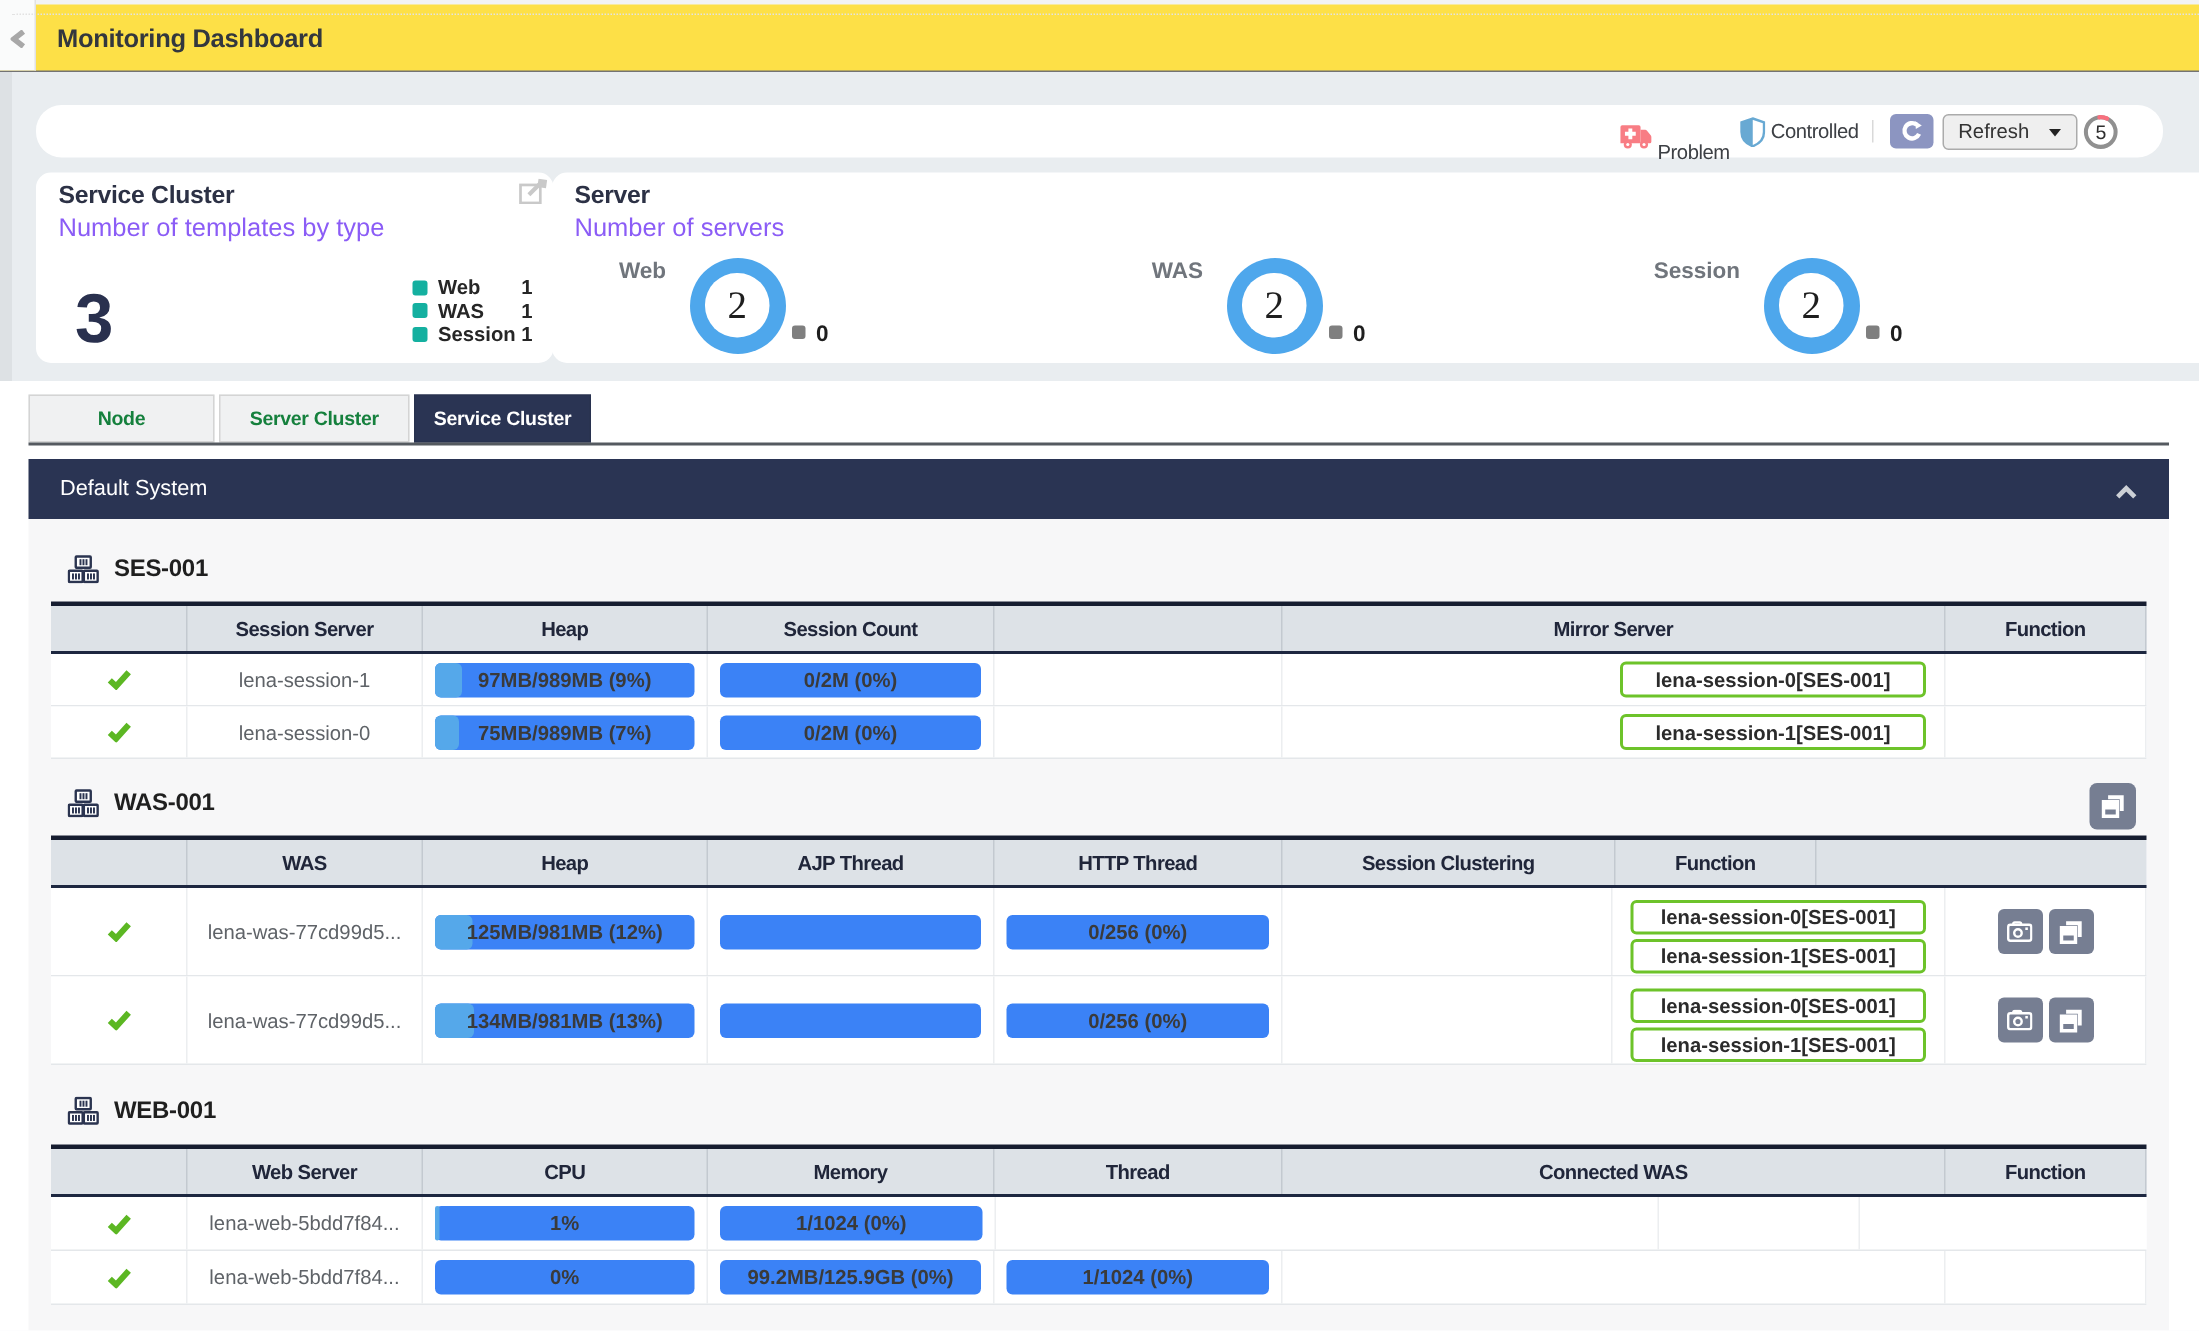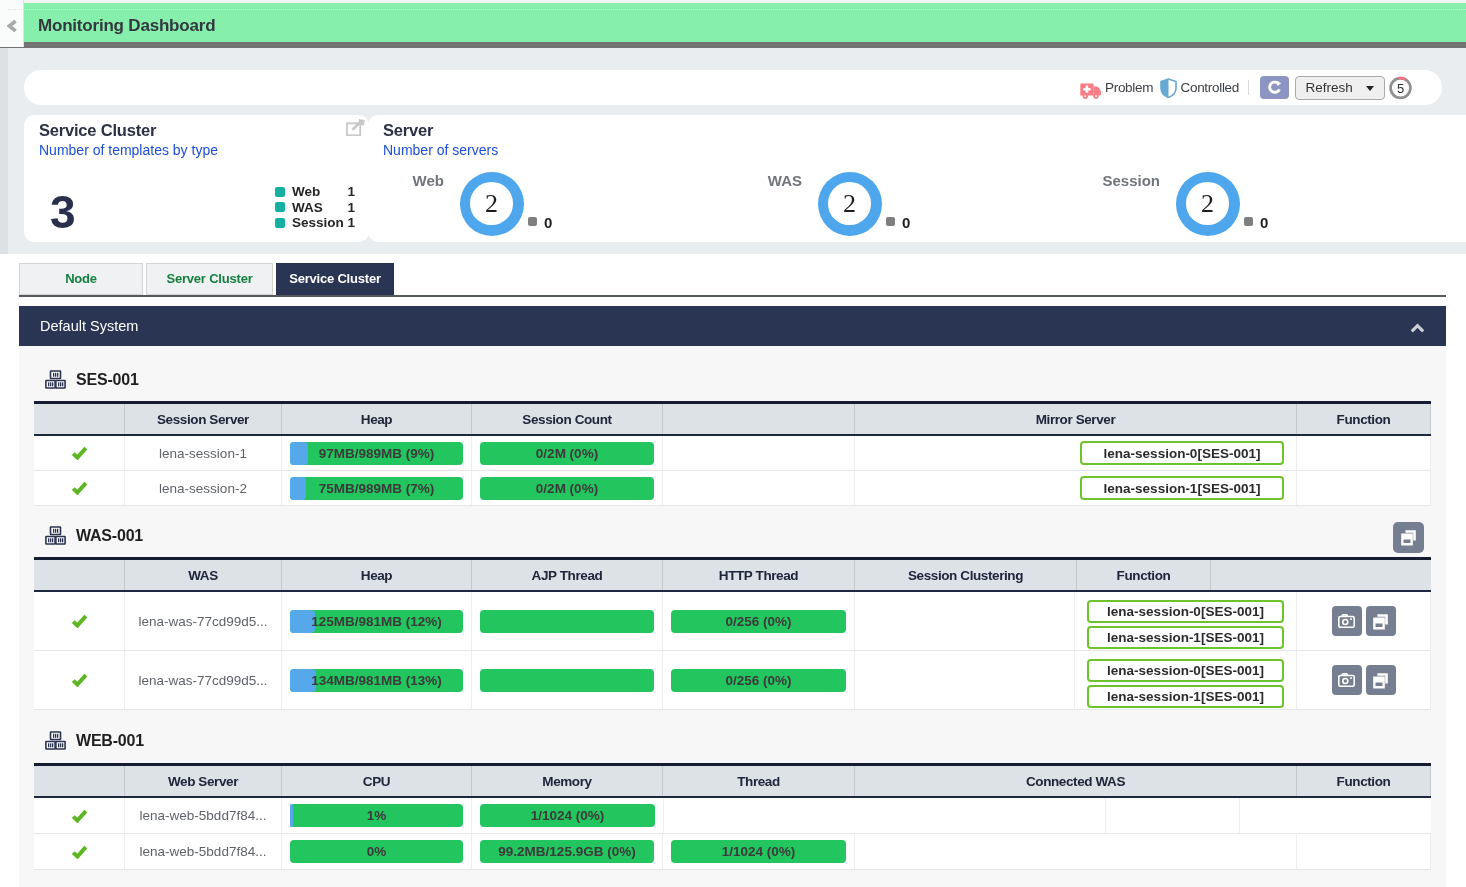--- a/index.html
+++ b/index.html
@@ -1,21 +1,21 @@
 <!DOCTYPE html>
 <html><head>
 <meta charset="utf-8">
 <style>
 * { margin:0; padding:0; box-sizing:border-box; }
 body { font-family:"Liberation Sans", sans-serif; background:#fff; }
 #page { position:relative; width:1466px; height:887px; overflow:hidden; background:#fff; }
 .abs { position:absolute; }
 
 
-#hdr { position:absolute; left:0; top:0; width:1466px; height:48px; background:#86efac; border-bottom:6px solid #737373; }
+#hdr { position:absolute; left:0; top:0; width:1466px; height:48px; background:#fde047; border-bottom:1px solid #737373; }
 #hdr .lstrip { position:absolute; left:0; top:0; width:24px; height:47px; background:#fafbfb; border-right:1px solid #e2e2e2; }
 #hdr .back { position:absolute; left:6px; top:16px; color:#b9bcc0; }
 #hdr .title { position:absolute; left:38px; top:16px; font-size:17px; font-weight:bold; color:#33373e; letter-spacing:-0.2px; }
 
 
 #band { position:absolute; left:0; top:48px; width:1466px; height:206px; background:#e9edf0; }
 #band .edge { position:absolute; left:0; top:0; width:8px; height:206px; background:#dde1e4; }
 
 
 #tbar { position:absolute; left:24px; top:22px; width:1418px; height:35px; background:#fff; border-radius:17px; }
@@ -24,21 +24,21 @@
 #tbar .sep { width:1px; height:15px; background:#d9d9d9; }
 #tbar .rbtn { width:29px; height:23px; background:#8c95c1; border-radius:4px; display:flex; align-items:center; justify-content:center; }
 #tbar .sel { width:90px; height:24px; background:#efefef; border:1px solid #ababab; border-radius:4px; position:relative; font-size:13.5px; color:#333; line-height:22px; padding-left:10px; }
 #tbar .sel .car { position:absolute; right:10px; top:9px; width:0; height:0; border-left:4.5px solid transparent; border-right:4.5px solid transparent; border-top:5.5px solid #222; }
 
 
 .card { position:absolute; background:#fff; border-radius:10px; }
 #card1 { left:24px; top:67px; width:345px; height:127px; }
 #card2 { left:368px; top:67px; width:1238px; height:127px; }
 .ctitle { position:absolute; left:15px; top:6px; font-size:16.5px; font-weight:bold; color:#2c3145; letter-spacing:-0.2px; }
-.csub { position:absolute; left:15px; top:27px; font-size:14px; color:#1d4ed8; }
+.csub { position:absolute; left:15px; top:27px; font-size:17px; color:#8b5cf6; }
 #big3 { position:absolute; left:26px; top:74px; font-size:46px; font-weight:bold; color:#29304e; line-height:46px; }
 .leg1 { position:absolute; right:14px; top:69px; }
 .leg1 .r { display:flex; align-items:center; height:15.6px; }
 .leg1 .sq { width:10px; height:10px; border-radius:2px; background:#14b0a0; margin-right:7px; }
 .leg1 .t { font-size:13.5px; font-weight:bold; color:#262626; width:53px; }
 .leg1 .v { font-size:13.5px; font-weight:bold; color:#262626; text-align:right; width:10px; }
 .ext { position:absolute; left:322px; top:3.5px; }
 
 .donut { position:absolute; width:64px; height:64px; border-radius:50%; background:#4ea7ec; }
 .donut .inner { position:absolute; left:10.75px; top:10.75px; width:42.5px; height:42.5px; border-radius:50%; background:#fff; display:flex; align-items:center; justify-content:center; font-family:"Liberation Serif", serif; font-size:26px; color:#1e1e1e; }
@@ -64,21 +64,21 @@
 .secicon { position:absolute; left:45px; }
 
 
 .tbl { position:absolute; left:34px; width:1397px; border-top:3px solid #161d30; background:#fff; }
 .thead { display:flex; height:32px; background:#dde2e7; border-bottom:2px solid #1d2740; }
 .th { display:flex; align-items:center; justify-content:center; font-weight:bold; font-size:13.5px; letter-spacing:-0.4px; color:#20263a; border-right:1px solid #c3c9d0; height:100%; }
 .th:last-child { border-right:1px solid #c3c9d0; }
 .row { display:flex; background:#fff; border-bottom:1px solid #e4e7ea; }
 .td { display:flex; align-items:center; justify-content:center; border-right:1px solid #eceef0; height:100%; }
 .name { font-size:13.5px; color:#5f6368; }
-.bar { position:relative; height:23px; background:#22c55e; border-radius:4px; width:calc(100% - 16px); }
+.bar { position:relative; height:23px; background:#3b82f6; border-radius:4px; width:calc(100% - 16px); }
 .fill { position:absolute; left:0; top:0; bottom:0; border-radius:4px; background:#55a8ea; }
 .bt { position:absolute; left:0; top:0; width:100%; height:100%; display:flex; align-items:center; justify-content:center; font-weight:bold; font-size:13.5px; color:#3a3a3a; }
 .gbtn { width:204px; height:24px; border:2px solid #6dc32a; border-radius:4px; background:#fff; display:flex; align-items:center; justify-content:center; font-weight:bold; font-size:13.5px; color:#2b2b2b; }
 .fbtn { width:30px; height:30px; background:#767e92; border-radius:4px; display:flex; align-items:center; justify-content:center; }
 .mright { justify-content:flex-end; padding-right:12px; }
 .stack { flex-direction:column; gap:3px; justify-content:flex-start; padding-top:8px; }
 .stack .gbtn { width:197px; height:23px; }
 .fns { gap:4px; }
 #wasbtn { position:absolute; left:1393px; top:522px; width:31px; height:31px; background:#767e92; border-radius:5px; display:flex; align-items:center; justify-content:center; }
 
@@ -106,21 +106,21 @@
       <div class="wrap">
         <svg class="abs" style="left:1056px; top:11.5px" width="22" height="18" viewBox="0 0 22 18">
           <path fill="#f87d84" d="M1.5 1.5 h11 a1.2 1.2 0 0 1 1.2 1.2 v10.8 h-13.4 v-10.8 a1.2 1.2 0 0 1 1.2 -1.2 z"></path>
           <path fill="#f87d84" d="M13.7 4.5 h3.1 a1.5 1.5 0 0 1 1.2 0.6 l2.6 3.3 a1.5 1.5 0 0 1 0.3 0.9 v3.2 a1 1 0 0 1 -1 1 h-6.2 z"></path>
           <circle cx="5.2" cy="14.3" r="2.7" fill="#f87d84"></circle>
           <circle cx="5.2" cy="14.3" r="1.05" fill="#fff"></circle>
           <circle cx="16" cy="14.3" r="2.7" fill="#f87d84"></circle>
           <circle cx="16" cy="14.3" r="1.05" fill="#fff"></circle>
           <path fill="#fff" d="M5.6 3.6 h2.6 v2.3 h2.3 v2.6 h-2.3 v2.3 h-2.6 v-2.3 h-2.3 v-2.6 h2.3 z"></path>
         </svg>
-        <span class="lbl abs" style="left:1081px; top:10px">Problem</span>
+        <span class="lbl abs" style="left:1081px; top:24px">Problem</span>
         <svg class="abs" style="left:1135.5px; top:7.5px" width="17" height="20" viewBox="0 0 17 20">
           <path d="M8.5 1 L16 3.5 V10 C16 15 12.5 18 8.5 19.5 C4.5 18 1 15 1 10 V3.5 Z" fill="none" stroke="#68a9d3" stroke-width="1.6"></path>
           <path d="M8.5 1 L1 3.5 V10 C1 15 4.5 18 8.5 19.5 Z" fill="#68a9d3"></path>
         </svg>
         <span class="lbl abs" style="left:1156.5px; top:10px">Controlled</span>
         <span class="sep abs" style="left:1223.5px; top:10px"></span>
         <div class="rbtn abs" style="left:1235.5px; top:6px">
           <svg width="15" height="15" viewBox="0 0 15 15">
               <path d="M10.8 3.1 A5.1 5.1 0 1 0 12.4 9.3" stroke="#fff" stroke-width="2.9" fill="none"></path>
               <path d="M9.9 0.8 L14.2 3.6 L10.2 6.0 z" fill="#fff"></path>
@@ -262,21 +262,21 @@
         </div>
       <div class="td c6"></div>
     </div>
     <div class="row" style="height:35px">
       <div class="td c0">
           <svg width="17" height="14" viewBox="0 0 17 14">
             <path d="M2.2 7.6 L6.4 11.5 L14.8 2.2" stroke="#5cb723" stroke-width="4" fill="none"></path>
           </svg>
         </div>
       <div class="td c1">
-          <span class="name">lena-session-2</span>
+          <span class="name">lena-session-0</span>
         </div>
       <div class="td c2">
           <div class="bar">
             <div class="fill" style="width:16px"></div>
             <div class="bt">75MB/989MB (7%)</div>
           </div>
         </div>
       <div class="td c3">
           <div class="bar">
             <div class="bt">0/2M (0%)</div>

